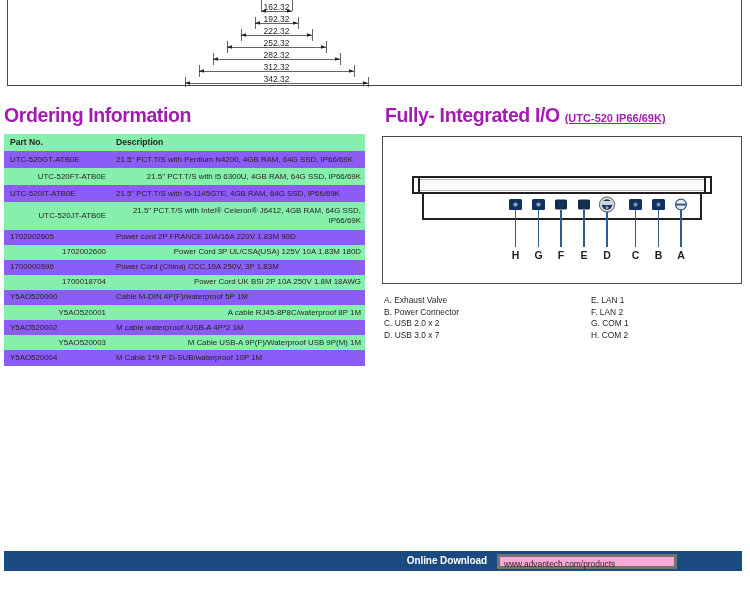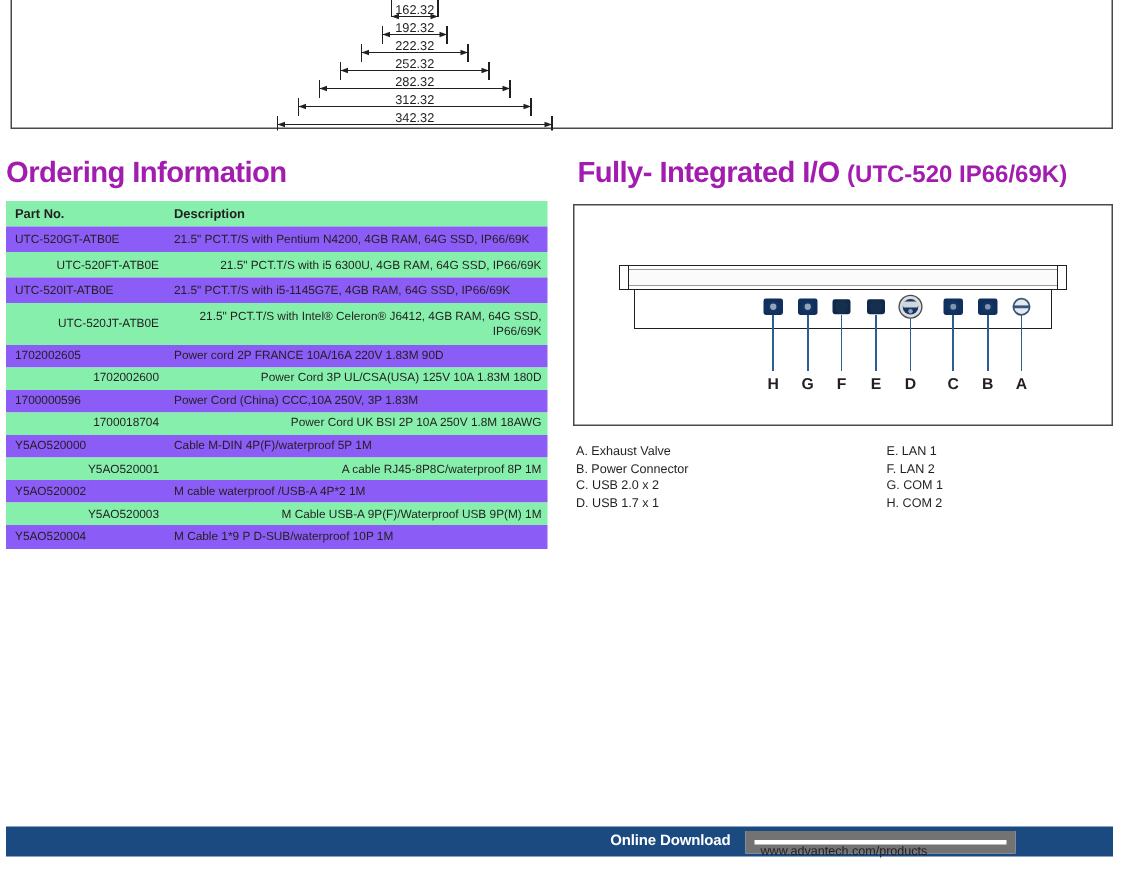--- a/index.html
+++ b/index.html
@@ -41,24 +41,25 @@
     font-family: "Liberation Sans", sans-serif;
     font-weight: bold;
     font-size: 19.5px;
     letter-spacing: -0.4px;
     color: #a21caf;
     white-space: nowrap;
   }
   #ordering-heading { left: 4px; top: 104px; }
   #io-heading { left: 385px; top: 104px; }
   #io-heading .io-sub {
-    font-size: 16px;
+    font-size: 11px;
     letter-spacing: 0px;
     vertical-align: baseline;
     margin-left: 5px;
+    text-decoration: underline;
   }
 
   
   #ordering-table {
     position: absolute;
     left: 4px;
     top: 134px;
     width: 361px;
     border-collapse: collapse;
     font-size: 7.9px;
@@ -135,22 +136,22 @@
     color: #ffffff;
     letter-spacing: -0.1px;
     white-space: nowrap;
   }
   #footer-url-box {
     position: absolute;
     left: 493px;
     top: 2.5px;
     width: 180px;
     height: 15px;
-    background: #ffffff;
-    border: 6px solid #737373;
+    background: #f9a8d4;
+    border: 3px solid #737373;
     box-sizing: border-box;
   }
   #footer-url-text {
     position: absolute;
     left: 4px;
     top: 2.2px;
     font-size: 8.4px;
     color: #231f20;
     white-space: nowrap;
   }
@@ -363,21 +364,21 @@
       <text x="298" y="122">A</text>
     </g>
   </svg>
 </div>
 
 <div id="io-legend">
   <div class="legend-col left" id="io-legend-left">
       <div class="legend-item">A. Exhaust Valve</div>
       <div class="legend-item">B. Power Connector</div>
       <div class="legend-item">C. USB 2.0 x 2</div>
-      <div class="legend-item">D. USB 1.7 x 1</div>
+      <div class="legend-item">D. USB 3.0 x 7</div>
     </div>
   <div class="legend-col right" id="io-legend-right">
       <div class="legend-item">E. LAN 1</div>
       <div class="legend-item">F. LAN 2</div>
       <div class="legend-item">G. COM 1</div>
       <div class="legend-item">H. COM 2</div>
     </div>
 </div>
 
 <div id="footer-bar">

